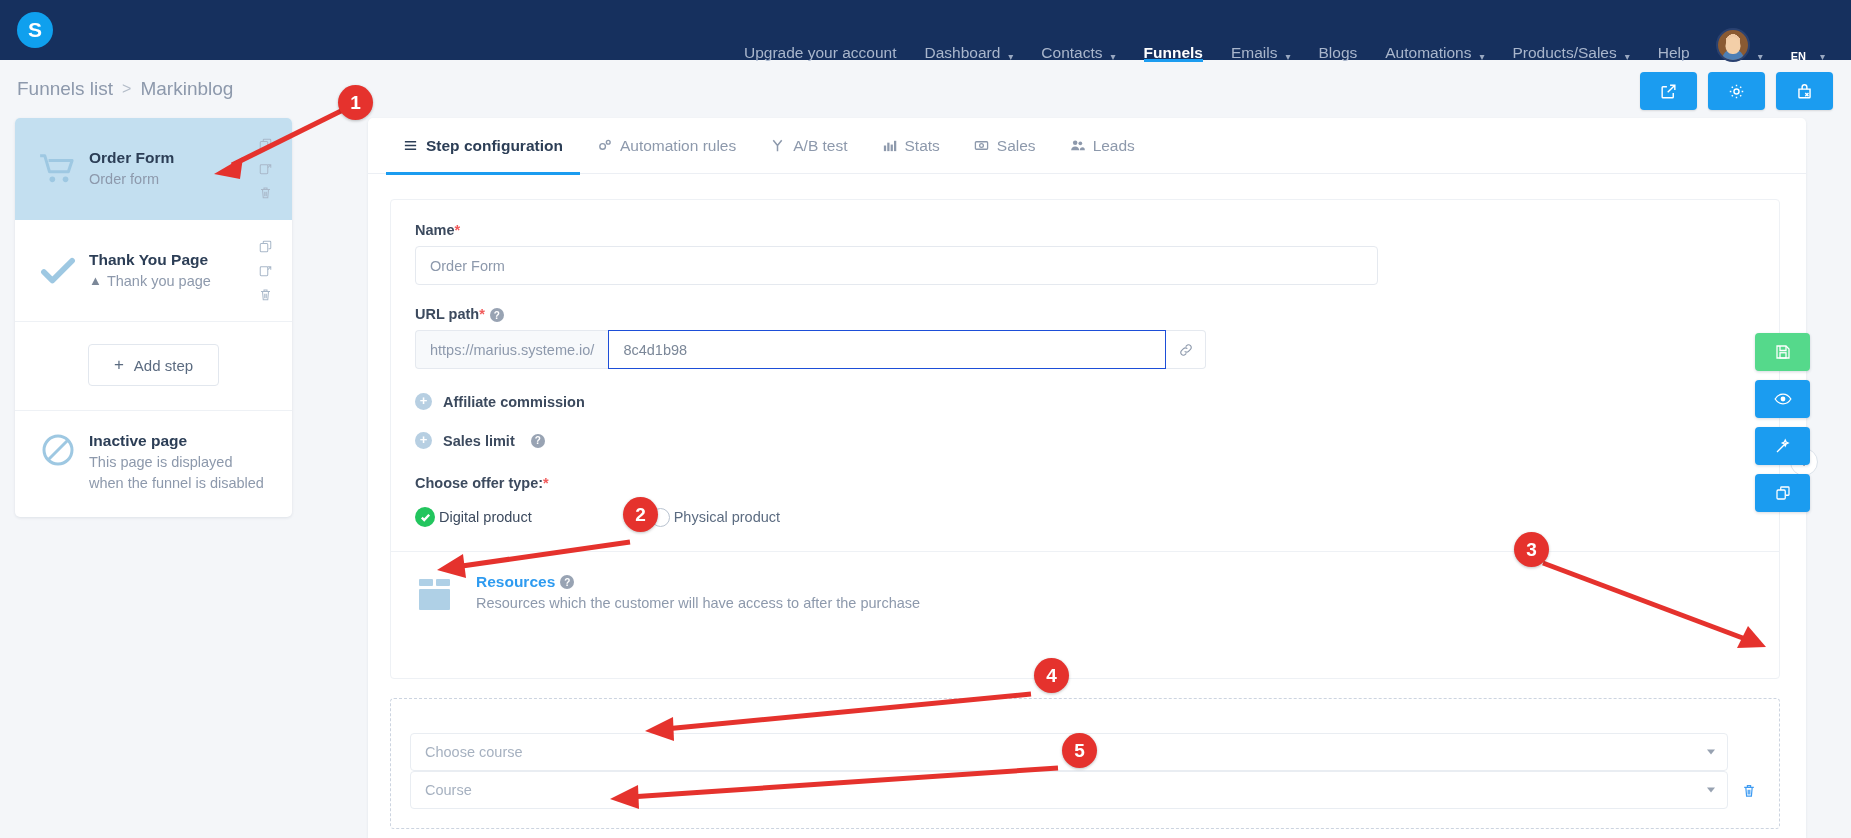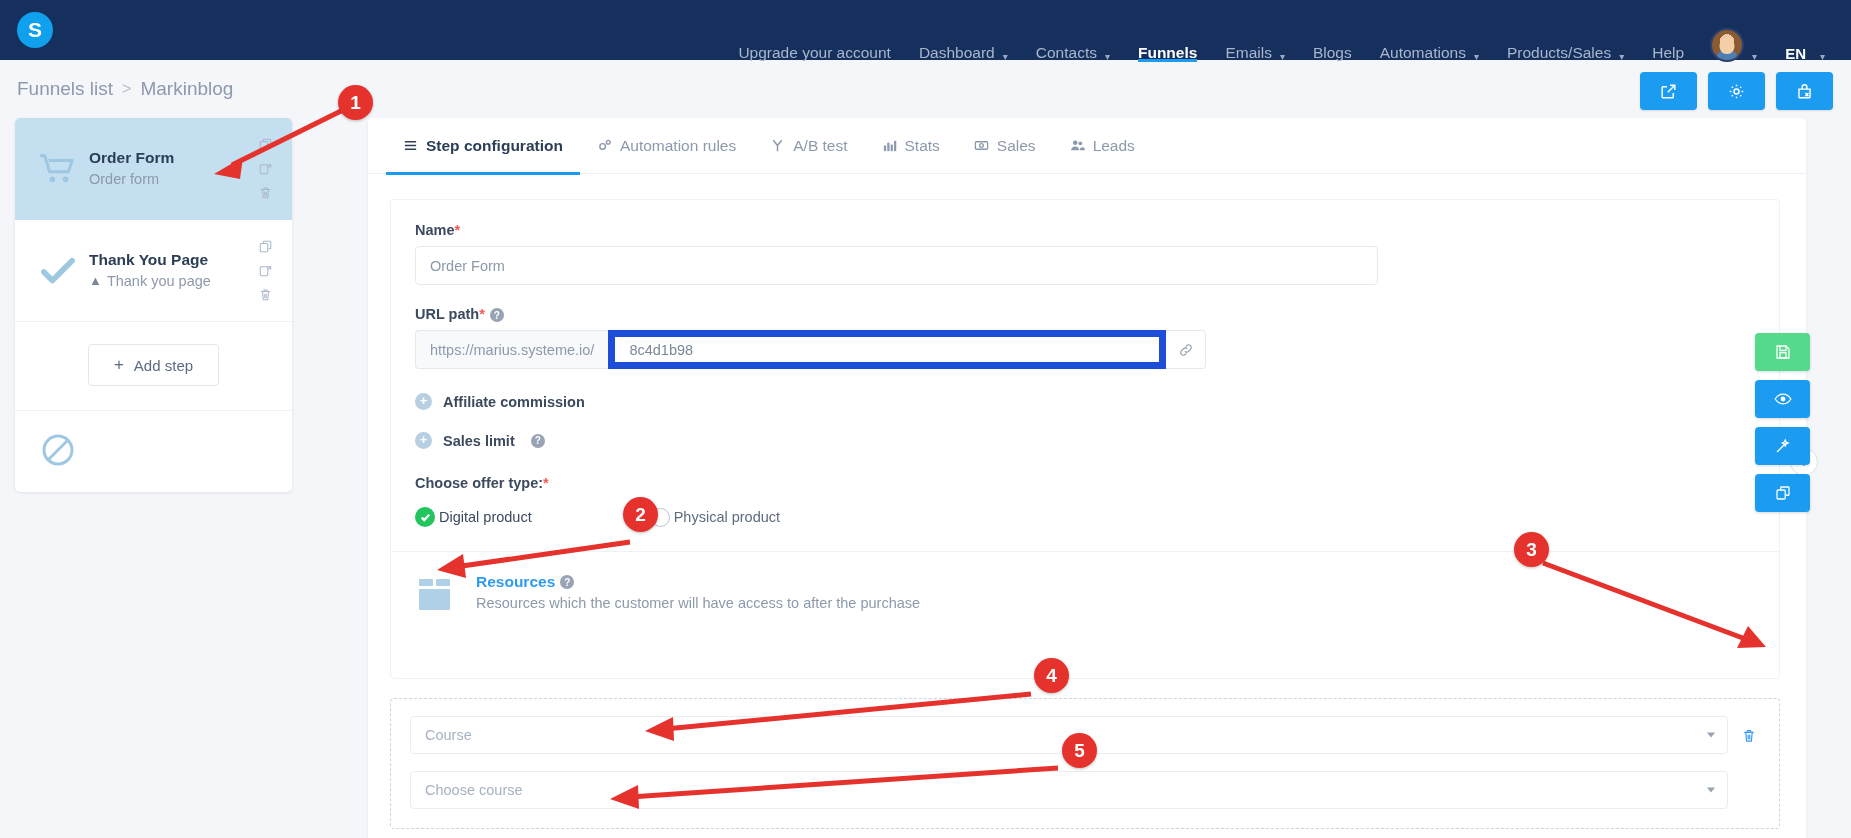--- a/index.html
+++ b/index.html
@@ -46,21 +46,21 @@
   .avatar::after {
     content: ""; position: absolute; left: 50%; top: 62%;
     transform: translateX(-50%); width: 22px; height: 16px;
     background: #4d7fb5; border-radius: 11px 11px 0 0;
   }
   .avatar::before {
     content: ""; position: absolute; left: 50%; top: 22%;
     transform: translateX(-50%); width: 15px; height: 17px;
     background: #f3cfa8; border-radius: 50% 50% 45% 45%; z-index: 2;
   }
-  .lang { color: #fff; font-size: 15px; font-weight: bold; padding: 0 6px; }
+  .lang { color: #fff; font-size: 11px; font-weight: bold; padding: 0 6px; }
 
   
   .breadcrumb {
     position: absolute; top: 78px; left: 17px;
     font-size: 19px; color: #8d99ac; display: flex; align-items: center; gap: 9px;
   }
   .breadcrumb .sep { color: #b4bdc9; font-size: 16px; }
 
   
   .top-actions {
@@ -149,21 +149,21 @@
     padding: 0 14px; font-size: 14.5px; color: #8d99ac;
     display: flex; align-items: center; background: #fff;
   }
   .url-row { display: flex; width: 791px; height: 39px; margin-bottom: 1px; }
   .url-prefix {
     background: #f7f9fb; border: 1px solid #e5e9ef; border-right: none;
     border-radius: 4px 0 0 4px; padding: 0 14px; font-size: 14.5px;
     color: #8d99ac; display: flex; align-items: center; white-space: nowrap;
   }
   .url-input {
-    flex: 1; border: 7px solid #1d4ed8; padding: 0 14px; font-size: 14.5px;
+    flex: 1; border: 1px solid #1d4ed8; padding: 0 14px; font-size: 14.5px;
     color: #7b8798; display: flex; align-items: center; background: #fff;
   }
   .url-btn {
     width: 40px; border: 1px solid #e5e9ef; border-left: none;
     border-radius: 0 4px 4px 0; background: #fff;
     display: flex; align-items: center; justify-content: center; cursor: pointer;
   }
   .url-btn svg { width: 16px; height: 16px; stroke: #8d99ac; fill: none; stroke-width: 1.7; }
 
   .collapse-row {
@@ -390,20 +390,24 @@
         <span>Add step</span>
       </div>
     </div>
 
     <div class="inactive-row">
       <div class="inactive-icon">
         <svg viewBox="0 0 36 36" fill="none" stroke="#9ec8e2" stroke-width="3">
           <circle cx="18" cy="18" r="14"></circle>
             <line x1="8.5" y1="27.5" x2="27.5" y2="8.5"></line>
         </svg>
+      </div>
+      <div class="inactive-text">
+        <div class="inactive-title">Inactive page</div>
+        <div class="inactive-desc">This page is displayed when the funnel is disabled</div>
       </div>
     </div>
   </div>
 
   <div class="main">
 
     <div class="tabs">
       <div class="tab active">
         <svg viewBox="0 0 16 16" stroke="#2c3e56" stroke-width="1.8">
           <path d="M2 4h12M2 8h12M2 12h12"></path>
@@ -547,35 +551,35 @@
             <span class="help-ico">?</span>
           </div>
           <div class="res-desc">Resources which the customer will have access to after the purchase</div>
         </div>
       </div>
 
       <div class="add-res-btn">+</div>
     </div>
 
     <div class="res-box">
+      <div class="select-row" style="margin-top:17px; padding-right:32px;">
+        <div class="sel">
+          <span>Choose course</span>
+          <span class="dd-caret"></span>
+        </div>
+      </div>
       <div class="select-row">
         <div class="sel">
           <span>Course</span>
           <span class="dd-caret"></span>
         </div>
         <div class="trash-btn">
           <svg viewBox="0 0 20 20">
             <path d="M4 6h12M8 6V4h4v2M6 6l1 11h6l1-11M9 9v6M11 9v6"></path>
           </svg>
-        </div>
-      </div>
-      <div class="select-row" style="margin-top:17px; padding-right:32px;">
-        <div class="sel">
-          <span>Choose course</span>
-          <span class="dd-caret"></span>
         </div>
       </div>
     </div>
 
   </div>
 
   <svg class="arrow-svg" style="left:0;top:0;width:1851px;height:838px;">
 
     <line x1="343" y1="110" x2="232" y2="165"></line>
     <polygon points="214,174 243,157 240,179"></polygon>

